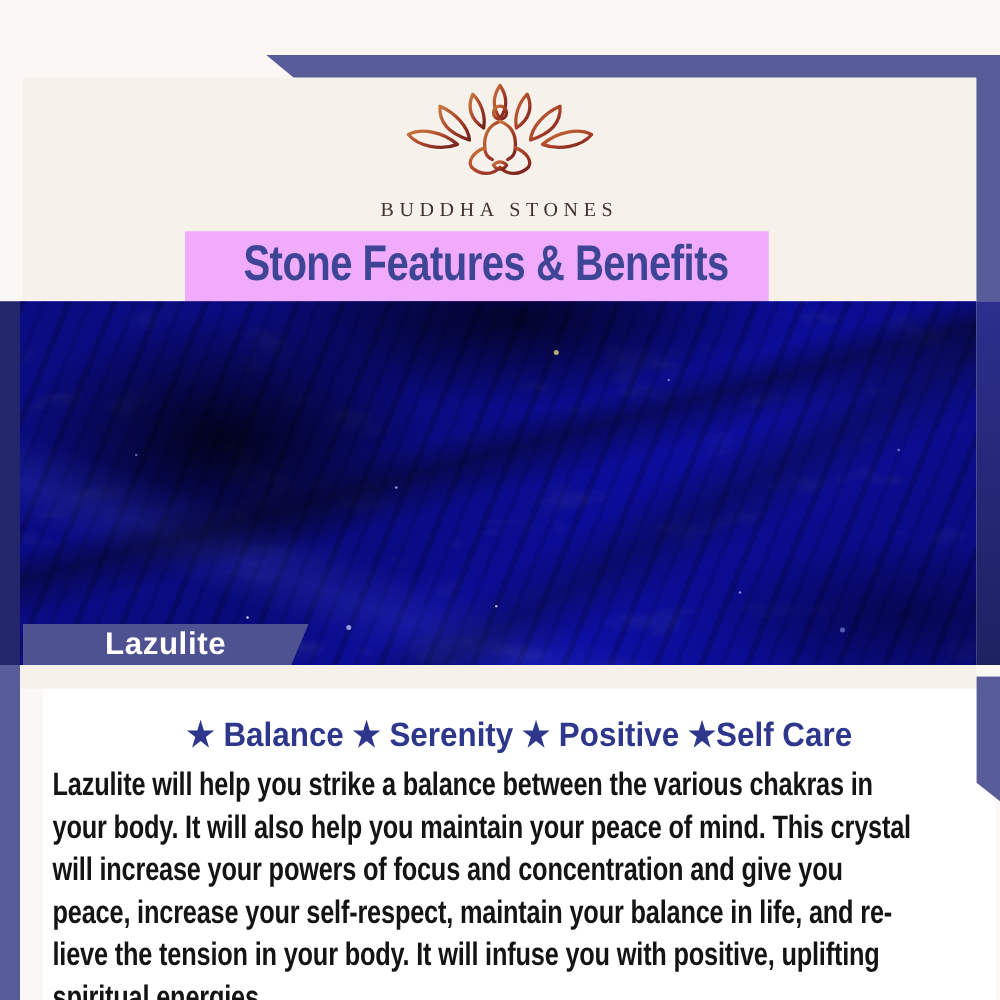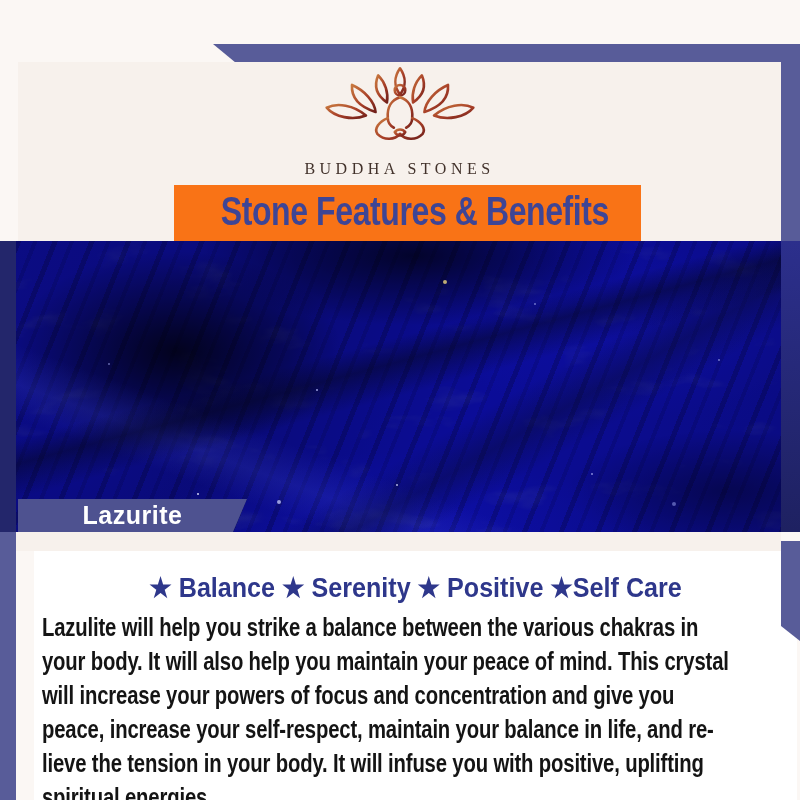--- a/index.html
+++ b/index.html
@@ -18,21 +18,21 @@
     clip-path:polygon(0 0,100% 0,100% 100%,0 85%);}
   .bottom-bg{position:absolute;left:0;top:781px;width:800px;height:19px;background:#f5efeb;}
   .bottom-band{position:absolute;left:0;top:781px;width:800px;height:19px;background:#585c99;
     clip-path:polygon(0 0,585px 0,605px 100%,0 100%);}
 
   
   .card-top{position:absolute;left:18px;top:18px;width:763px;height:179px;background:#f7f1ec;}
   .logo{position:absolute;left:50%;top:2px;transform:translateX(-50%);width:210px;height:96px;}
   .brand{position:absolute;left:0;right:0;top:98px;height:20px;text-align:center;
     font-family:"Liberation Serif",serif;font-size:16px;letter-spacing:4.5px;color:#42322b;}
-  .title-box{position:absolute;left:156px;top:123px;width:467px;height:68px;background:#f97316;overflow:hidden;}
+  .title-box{position:absolute;left:130px;top:123px;width:467px;height:68px;background:#f0abfc;overflow:hidden;}
   .title{line-height:52px;text-align:center;font-weight:bold;font-size:40px;color:#3e4595;
     letter-spacing:-0.5px;white-space:nowrap;transform:scaleX(.8);}
 
   
   .photo{position:absolute;left:16px;top:197px;width:765px;height:291px;overflow:hidden;
     background-image:
       radial-gradient(48% 45% at 50% 104%, rgba(62,70,190,.55), transparent 70%),
       radial-gradient(30% 48% at 21% 38%, rgba(3,3,16,.88), transparent 72%),
       radial-gradient(38% 32% at 52% 5%, rgba(4,4,22,.8), transparent 75%),
       radial-gradient(25% 35% at 4% 76%, rgba(40,46,150,.5), transparent 70%),
@@ -120,21 +120,21 @@
       <filter id="rk">
         <feTurbulence type="fractalNoise" baseFrequency="0.013 0.03" numOctaves="4" seed="11"></feTurbulence>
         <feColorMatrix type="matrix" values="0 0 0 0 0  0 0 0 0 0  0 0 0 0 0.2  1.2 1.2 0 0 0"></feColorMatrix>
       </filter>
       <rect width="100%" height="100%" filter="url(#rk)"></rect>
     </svg>
     <div class="specks"></div>
   </div>
 
   <div class="stone-tab">
-    <span>Lazurite</span>
+    <span>Lazulite</span>
   </div>
 
   <div class="mid-strip"></div>
 
   <div class="panel">
     <div class="benefits-heading">★ Balance ★ Serenity ★ Positive ★Self Care</div>
     <div class="desc">
       <div class="line">Lazulite will help you strike a balance between the various chakras in</div>
       <div class="line">your body. It will also help you maintain your peace of mind. This crystal</div>
       <div class="line">will increase your powers of focus and concentration and give you</div>

